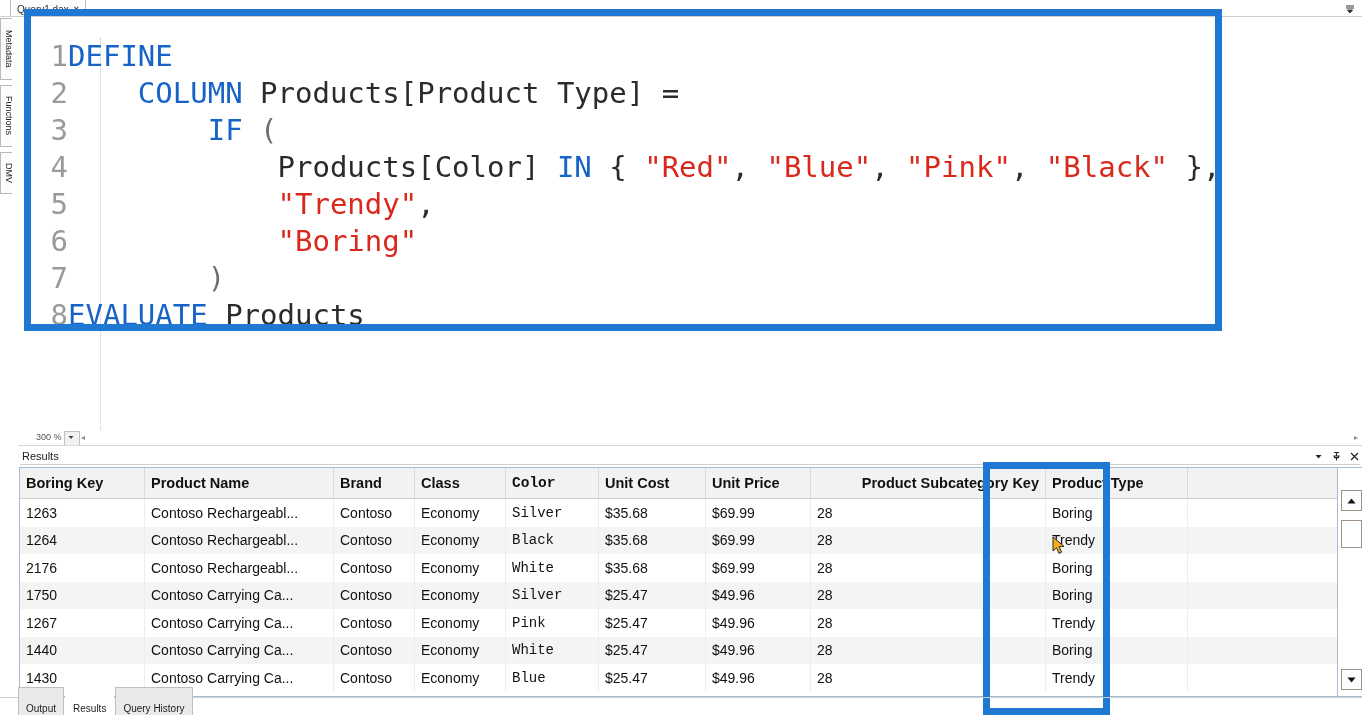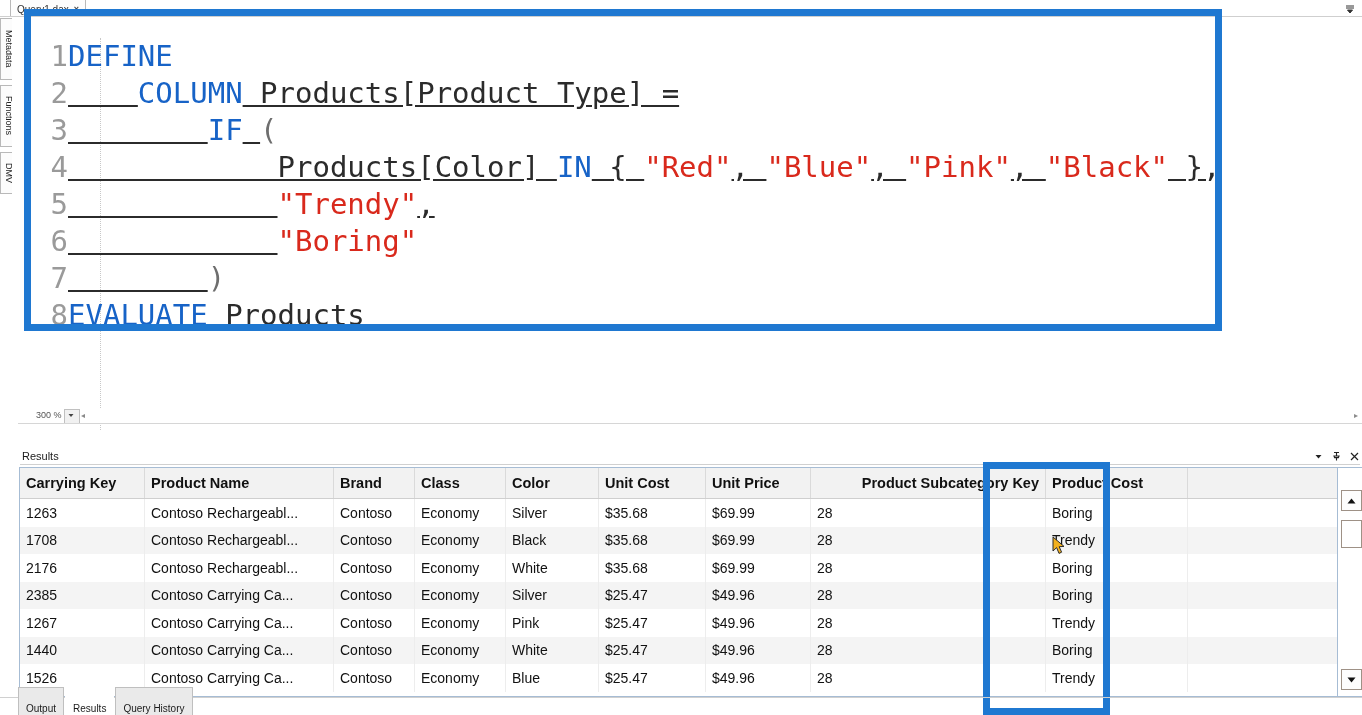--- a/index.html
+++ b/index.html
@@ -39,30 +39,30 @@
   #editor-wrap{position:absolute;left:12px;top:18px;width:1344px;height:412px;background:#ffffff;overflow:hidden;}
   #gutter-line{position:absolute;left:88px;top:20px;height:410px;border-left:1px dotted #c8c8c8;}
   #code{
     position:absolute;left:30px;top:20px;
     font-family:"DejaVu Sans Mono", monospace;
     font-size:29px;line-height:37px;white-space:pre;
   }
   .ln{display:inline-block;width:26px;text-align:right;color:#9a9a9a;}
   .kw{color:#1763c7;}
   .str{color:#d9291c;}
-  .pl{color:#2b2b2b;text-decoration:underline;}
+  .pl{color:#2b2b2b;}
   .pun{color:#6e6e6e;}
 
   
   .hl-box{position:absolute;border:7px solid #1f78d1;box-sizing:border-box;pointer-events:none;}
   #hl-code{left:24px;top:9px;width:1198px;height:322px;}
   #hl-col{left:983px;top:462px;width:127px;height:253px;}
 
   
-  #zoombar{position:absolute;left:18px;top:408px;width:1344px;height:16px;background:#ffffff;}
+  #zoombar{position:absolute;left:18px;top:430px;width:1344px;height:16px;background:#ffffff;}
   #zoom-pct{position:absolute;left:18px;top:2px;font-size:9px;color:#555;}
   #zoom-caret{position:absolute;left:46px;top:1px;width:14px;height:13px;border:1px solid #c0c0c0;background:#f1f1f1;}
   #hscroll-left{position:absolute;left:63px;top:3px;font-size:8px;color:#8a8a8a;}
   #hscroll-right{position:absolute;right:4px;top:3px;font-size:8px;color:#8a8a8a;}
   #zoombar-rule{position:absolute;left:0;top:15px;width:1344px;height:1px;background:#d6d6d6;}
 
   
   #results-panel{position:absolute;left:18px;top:448px;width:1344px;height:250px;background:#ffffff;}
   #results-title{
     position:absolute;left:0;top:0;width:1344px;height:16px;
@@ -85,21 +85,21 @@
     text-align:left;padding:0 6px;white-space:nowrap;
   }
   tbody td{
     height:27.5px;font-size:14px;color:#111;
     padding:0 6px;border-right:1px solid #ededed;
     white-space:nowrap;overflow:hidden;
   }
   tbody tr.alt td{background:#f4f4f4;}
   td.r{text-align:left;}
   .c-key{width:112px;} .c-name{width:176px;} .c-brand{width:68px;}
-  .c-class{width:78px;} .c-color{width:80px;} .c-cost{width:94px;}
+  .c-class{width:78px;} .c-color{width:80px;font-family:Liberation Mono, monospace;} .c-cost{width:94px;}
   .c-price{width:92px;} .c-sub{width:222px;text-align:right;} .c-type{width:129px;}
   .c-pad{width:262px;}
 
   
   #vscroll{position:absolute;right:0;top:19px;width:24px;height:228px;background:#ffffff;border-left:1px solid #a6bcd4;border-top:1px solid #a6bcd4;border-bottom:1px solid #a6bcd4;}
   .sbtn{position:absolute;left:3px;width:19px;height:19px;border:1px solid #9e9186;background:#fdfdfd;display:flex;align-items:center;justify-content:center;}
   #sb-up{top:22px;} #sb-down{bottom:6px;}
   #sb-thumb{position:absolute;left:3px;top:52px;width:19px;height:26px;border:1px solid #9e9186;background:#ffffff;}
 
   
@@ -180,47 +180,47 @@
           </svg>
       </span>
     </span>
   </div>
   <div id="results-underline"></div>
 
   <div id="grid">
     <table>
       <thead>
         <tr>
-          <th class="c-key">Carrying Key</th>
+          <th class="c-key">Boring Key</th>
           <th class="c-name">Product Name</th>
           <th class="c-brand">Brand</th>
           <th class="c-class">Class</th>
           <th class="c-color">Color</th>
           <th class="c-cost">Unit Cost</th>
           <th class="c-price">Unit Price</th>
           <th class="c-sub">Product Subcategory Key</th>
-          <th class="c-type">Product Cost</th>
+          <th class="c-type">Product Type</th>
           <th class="c-pad"></th>
         </tr>
       </thead>
       <tbody id="tbody">
           <tr>
             <td class="c-key r">1263</td>
             <td class="c-name">Contoso Rechargeabl...</td>
             <td class="c-brand">Contoso</td>
             <td class="c-class">Economy</td>
             <td class="c-color">Silver</td>
             <td class="c-cost r">$35.68</td>
             <td class="c-price r">$69.99</td>
             <td class="c-sub r">28</td>
             <td class="c-type">Boring</td>
             <td class="c-pad"></td>
           </tr>
           <tr class="alt">
-            <td class="c-key r">1708</td>
+            <td class="c-key r">1264</td>
             <td class="c-name">Contoso Rechargeabl...</td>
             <td class="c-brand">Contoso</td>
             <td class="c-class">Economy</td>
             <td class="c-color">Black</td>
             <td class="c-cost r">$35.68</td>
             <td class="c-price r">$69.99</td>
             <td class="c-sub r">28</td>
             <td class="c-type">Trendy</td>
             <td class="c-pad"></td>
           </tr>
@@ -230,21 +230,21 @@
             <td class="c-brand">Contoso</td>
             <td class="c-class">Economy</td>
             <td class="c-color">White</td>
             <td class="c-cost r">$35.68</td>
             <td class="c-price r">$69.99</td>
             <td class="c-sub r">28</td>
             <td class="c-type">Boring</td>
             <td class="c-pad"></td>
           </tr>
           <tr class="alt">
-            <td class="c-key r">2385</td>
+            <td class="c-key r">1750</td>
             <td class="c-name">Contoso Carrying Ca...</td>
             <td class="c-brand">Contoso</td>
             <td class="c-class">Economy</td>
             <td class="c-color">Silver</td>
             <td class="c-cost r">$25.47</td>
             <td class="c-price r">$49.96</td>
             <td class="c-sub r">28</td>
             <td class="c-type">Boring</td>
             <td class="c-pad"></td>
           </tr>
@@ -266,21 +266,21 @@
             <td class="c-brand">Contoso</td>
             <td class="c-class">Economy</td>
             <td class="c-color">White</td>
             <td class="c-cost r">$25.47</td>
             <td class="c-price r">$49.96</td>
             <td class="c-sub r">28</td>
             <td class="c-type">Boring</td>
             <td class="c-pad"></td>
           </tr>
           <tr>
-            <td class="c-key r">1526</td>
+            <td class="c-key r">1430</td>
             <td class="c-name">Contoso Carrying Ca...</td>
             <td class="c-brand">Contoso</td>
             <td class="c-class">Economy</td>
             <td class="c-color">Blue</td>
             <td class="c-cost r">$25.47</td>
             <td class="c-price r">$49.96</td>
             <td class="c-sub r">28</td>
             <td class="c-type">Trendy</td>
             <td class="c-pad"></td>
           </tr>

